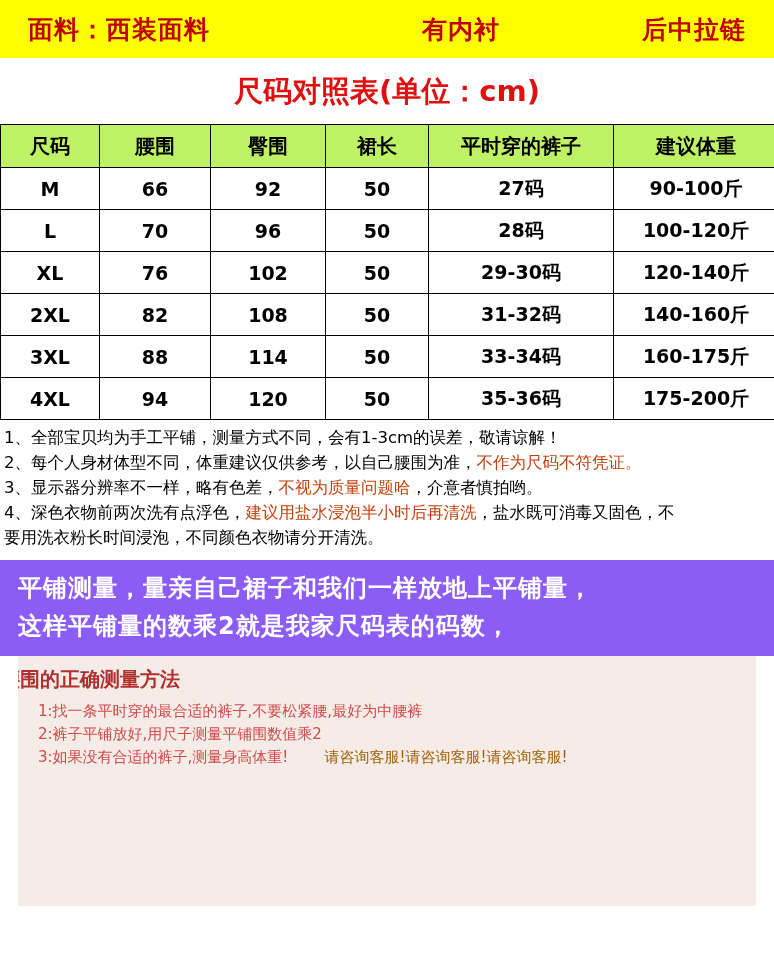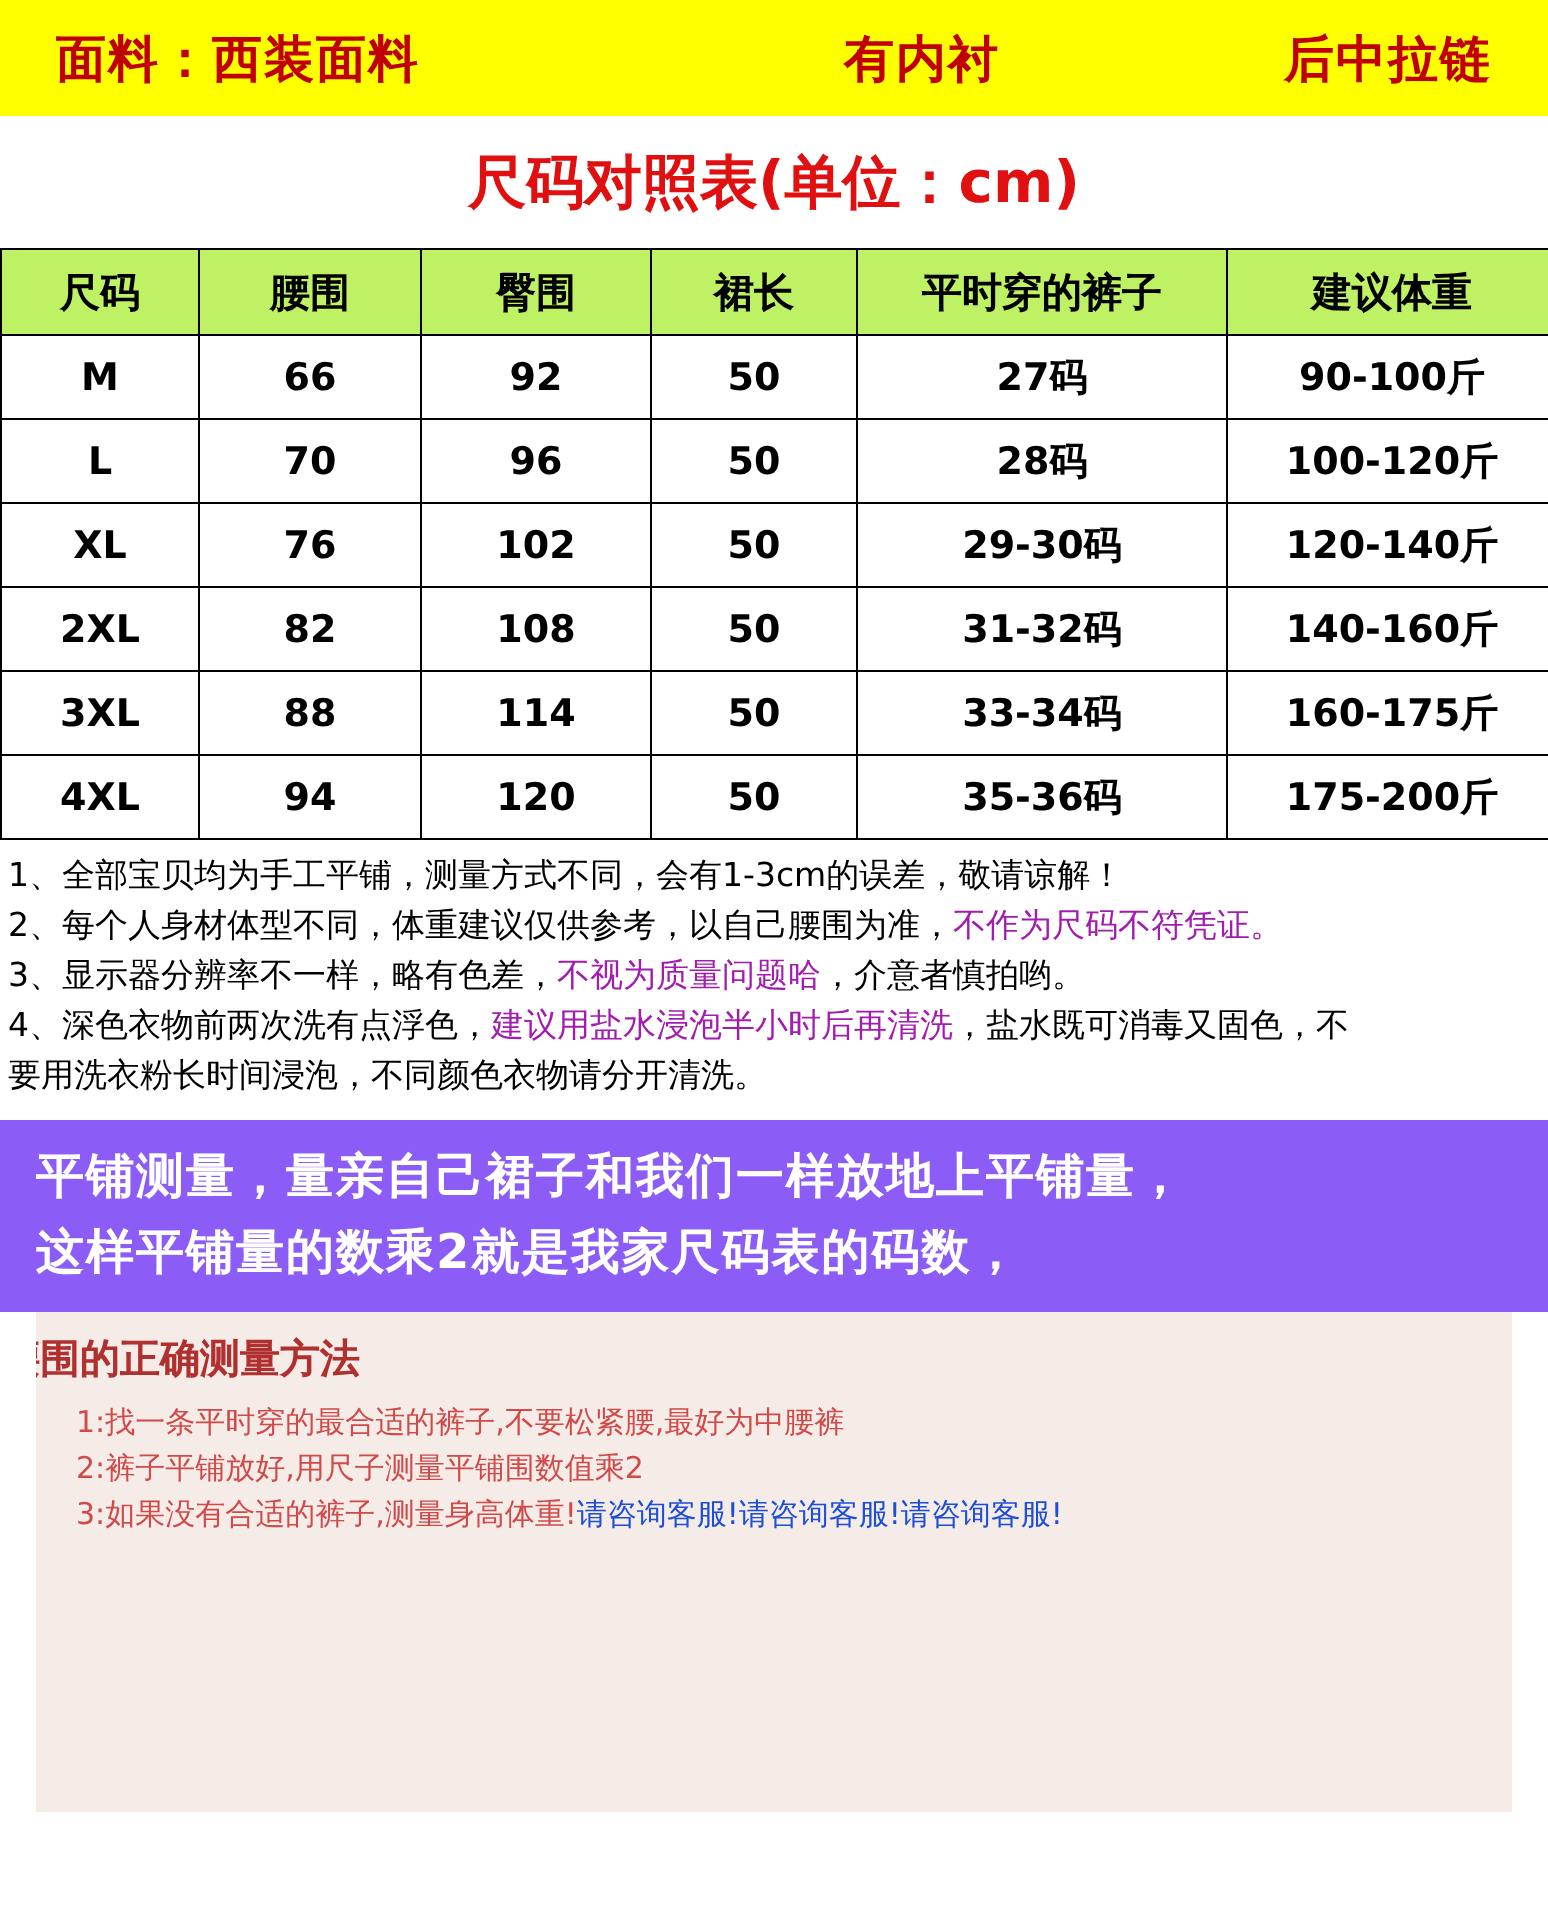--- a/index.html
+++ b/index.html
@@ -86,21 +86,21 @@
 
   
   .notes {
     padding: 6px 4px 4px 4px;
     font-size: 16.5px;
     line-height: 1.45;
     color: #000000;
     font-family: "DejaVu Sans", "Liberation Sans", sans-serif;
   }
   .notes p { margin: 0 0 1px 0; }
-  .notes .red { color: #a21caf; }
+  .notes .red { color: #c2410c; }
 
   
   .redblock {
     background: #8b5cf6;
     padding: 12px 18px 14px 18px;
     box-sizing: border-box;
     margin-top: 5px;
   }
   .redblock p {
     margin: 0 0 6px 0;
@@ -128,21 +128,21 @@
     margin-bottom: 7px;
     font-family: "DejaVu Sans", "Liberation Sans", sans-serif;
   }
   .guide-line {
     color: #d04a4a;
     font-size: 15px;
     padding-left: 38px;
     line-height: 1.55;
     font-family: "DejaVu Sans", "Liberation Sans", sans-serif;
   }
-  .guide-line .hl { color: #1d4ed8; }
+  .guide-line .hl { color: #a16207; margin-left: 36px; }
 
   .photo {
     position: relative;
     margin-top: 6px;
     height: 120px;
   }
   .pants-img {
     position: absolute;
     left: 178px;
     top: 32px;

